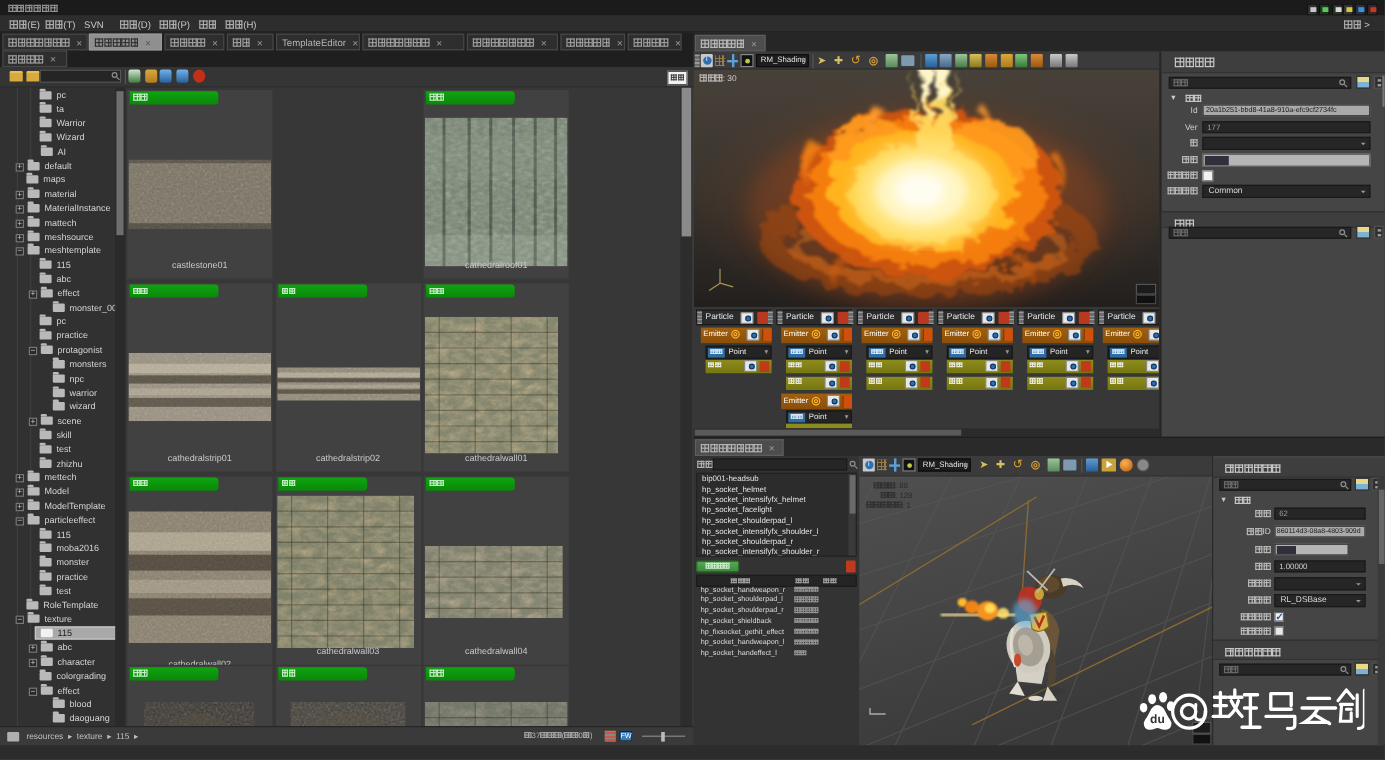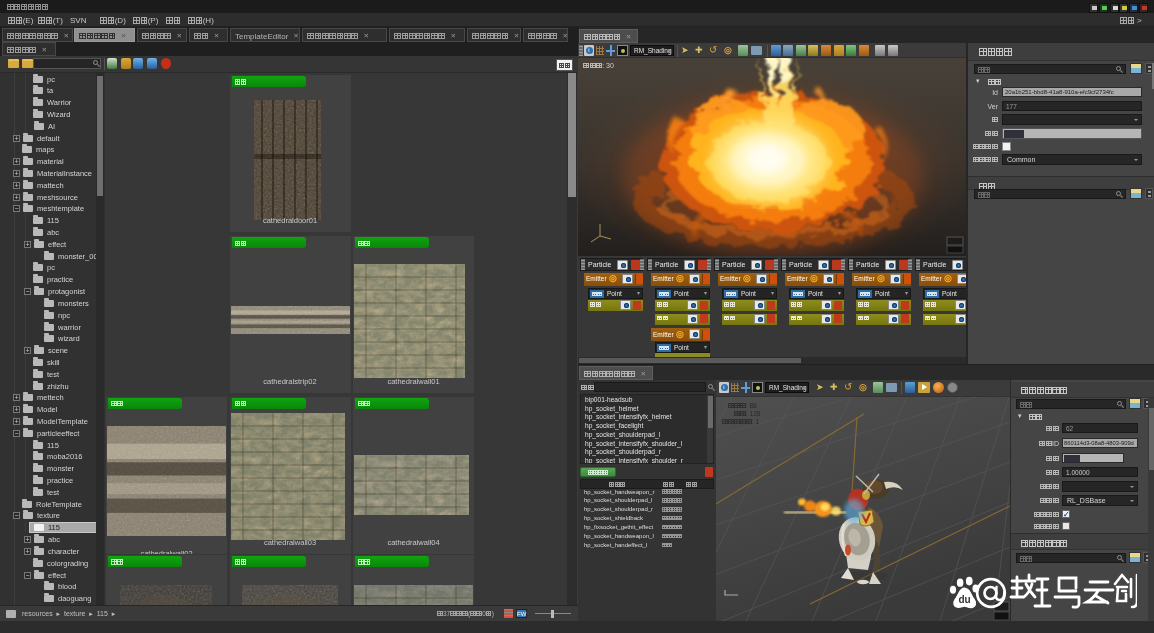--- a/index.html
+++ b/index.html
@@ -161,38 +161,65 @@
       <div class="trow" style="left:24px;top:463.09000000000003px"><span class="exp">+</span><span class="fold"></span>abc</div>
       <div class="trow" style="left:24px;top:474.90000000000003px"><span class="exp">+</span><span class="fold"></span>character</div>
       <div class="trow" style="left:24px;top:486.71000000000004px"><span style="display:inline-block;width:9px"></span><span class="fold"></span>colorgrading</div>
       <div class="trow" style="left:24px;top:498.52000000000004px"><span class="exp">−</span><span class="fold"></span>effect</div>
       <div class="trow" style="left:35px;top:510.33000000000004px"><span style="display:inline-block;width:9px"></span><span class="fold"></span>blood</div>
       <div class="trow" style="left:35px;top:522.14px"><span style="display:inline-block;width:9px"></span><span class="fold"></span>daoguang</div>
       <div class="a" style="left:96px;top:0;width:8px;height:532px;background:#2a2a2a"></div>
       <div class="a" style="left:97px;top:3px;width:6px;height:120px;background:#6e6e6e"></div>
     </div>
     <div class="a" style="left:105px;top:73px;width:472px;height:532px;background:#373737;overflow:hidden">
-      <div class="card" style="left:124.5px;top:2px;height:157px">
-        <div class="gbar"><b class="c"></b><b class="c"></b></div>
-        <div class="a" style="left:24px;top:25px;width:67px;height:120px;overflow:hidden">
-          <svg class="a" style="left:0;top:0" width="67" height="120">
-            <rect width="67" height="120" fill="#463a29"></rect>
-            <rect width="67" height="120" filter="url(#noi)"></rect>
-            <g stroke="rgba(15,10,5,.55)" stroke-width="1.4">
-              <line x1="8" y1="0" x2="8" y2="120"></line>
-              <line x1="19" y1="0" x2="19" y2="120"></line>
-              <line x1="30" y1="0" x2="30" y2="120"></line>
-              <line x1="41" y1="0" x2="41" y2="120"></line>
-              <line x1="52" y1="0" x2="52" y2="120"></line>
-              <line x1="63" y1="0" x2="63" y2="120"></line>
+      <div class="card" style="left:1px;top:2px;height:157px">
+        <div class="gbar"><b class="c"></b><b class="c"></b></div>
+        <div class="a" style="left:1px;top:58px;width:119px;height:58px;overflow:hidden">
+          <svg class="a" style="left:0;top:0" width="119" height="58">
+            <rect width="119" height="58" fill="#78705f"></rect>
+            <rect width="119" height="58" filter="url(#noi)"></rect>
+            <rect width="119" height="3" fill="rgba(0,0,0,.25)"></rect>
+            <rect y="53" width="119" height="5" fill="rgba(0,0,0,.3)"></rect>
+          </svg>
+        </div>
+        <div class="cname" style="top:141px">castlestone01</div>
+      </div>
+      <div class="card" style="left:248px;top:2px;height:157px">
+        <div class="gbar"><b class="c"></b><b class="c"></b></div>
+        <div class="a" style="left:1px;top:23px;width:119px;height:124px;overflow:hidden">
+          <svg class="a" style="left:0;top:0" width="119" height="124">
+            <rect width="119" height="124" fill="#75836f"></rect>
+            <rect width="119" height="124" filter="url(#noi2)"></rect>
+            <g stroke="rgba(20,30,22,.4)" stroke-width="2.5">
+              <line x1="16" y1="0" x2="16" y2="124"></line>
+              <line x1="37" y1="0" x2="37" y2="124"></line>
+              <line x1="55" y1="0" x2="55" y2="124"></line>
+              <line x1="74" y1="0" x2="74" y2="124"></line>
+              <line x1="92" y1="0" x2="92" y2="124"></line>
+              <line x1="109" y1="0" x2="109" y2="124"></line>
             </g>
-            <rect x="0" y="54.0" width="67" height="5" fill="rgba(20,12,6,.4)"></rect>
-          </svg>
-        </div>
-        <div class="cname" style="top:141px">cathedraldoor01</div>
+            <rect x="0" y="14.879999999999999" width="119" height="37.199999999999996" fill="rgba(150,170,155,.14)"></rect>
+            <rect x="0" y="98" width="119" height="26" fill="rgba(200,212,198,.16)"></rect>
+          </svg>
+        </div>
+        <div class="cname" style="top:141px">cathedralroof01</div>
+      </div>
+      <div class="card" style="left:1px;top:163.3px;height:157px">
+        <div class="gbar"><b class="c"></b><b class="c"></b></div>
+        <div class="a" style="left:1px;top:58px;width:119px;height:57px;overflow:hidden">
+          <svg class="a" style="left:0;top:0" width="119" height="57">
+            <rect width="119" height="57" fill="#988f7d"></rect>
+            <rect width="119" height="57" filter="url(#noi)"></rect>
+            <rect x="0" y="9.120000000000001" width="119" height="7.98" fill="rgba(235,226,200,.35)"></rect>
+            <rect x="0" y="18.810000000000002" width="119" height="6.84" fill="rgba(25,18,10,.45)"></rect>
+            <rect x="0" y="29.64" width="119" height="5.7" fill="rgba(235,226,200,.22)"></rect>
+            <rect x="0" y="37.620000000000005" width="119" height="7.41" fill="rgba(25,18,10,.42)"></rect>
+          </svg>
+        </div>
+        <div class="cname" style="top:141px">cathedralstrip01</div>
       </div>
       <div class="card" style="left:124.5px;top:163.3px;height:157px">
         <div class="gbar"><b class="c"></b><b class="c"></b></div>
         <div class="a" style="left:1px;top:70px;width:119px;height:28px;overflow:hidden">
           <svg class="a" style="left:0;top:0" width="119" height="28">
             <rect width="119" height="28" fill="#8f8774"></rect>
             <rect width="119" height="28" filter="url(#noi)"></rect>
             <rect x="0" y="4.48" width="119" height="3.9200000000000004" fill="rgba(235,226,200,.35)"></rect>
             <rect x="0" y="9.24" width="119" height="3.36" fill="rgba(25,18,10,.45)"></rect>
             <rect x="0" y="14.56" width="119" height="2.8000000000000003" fill="rgba(235,226,200,.22)"></rect>

